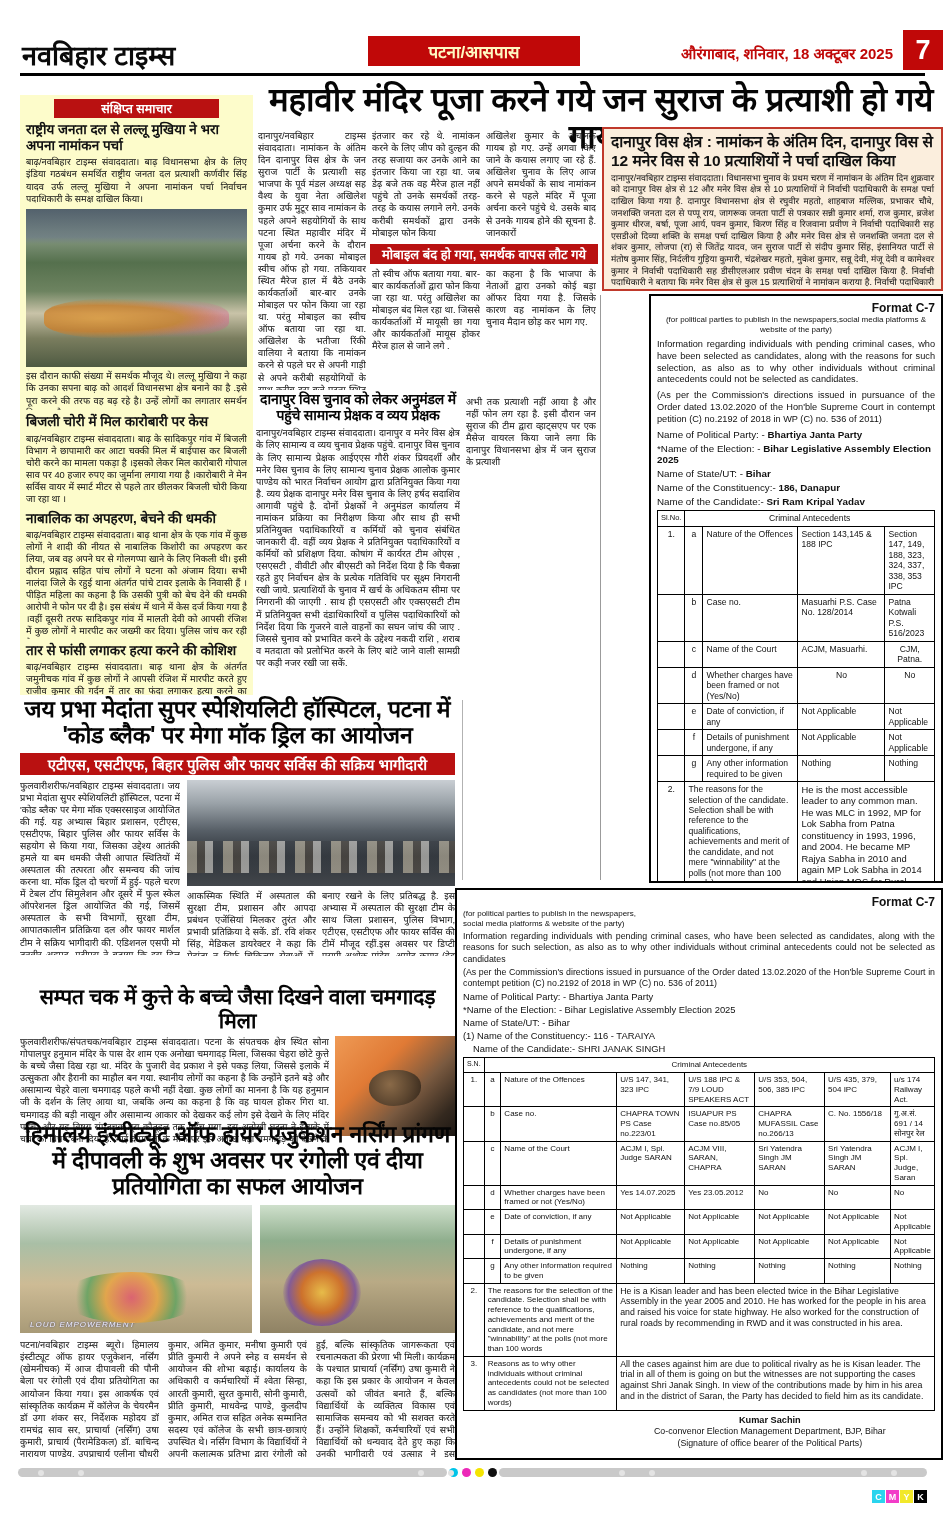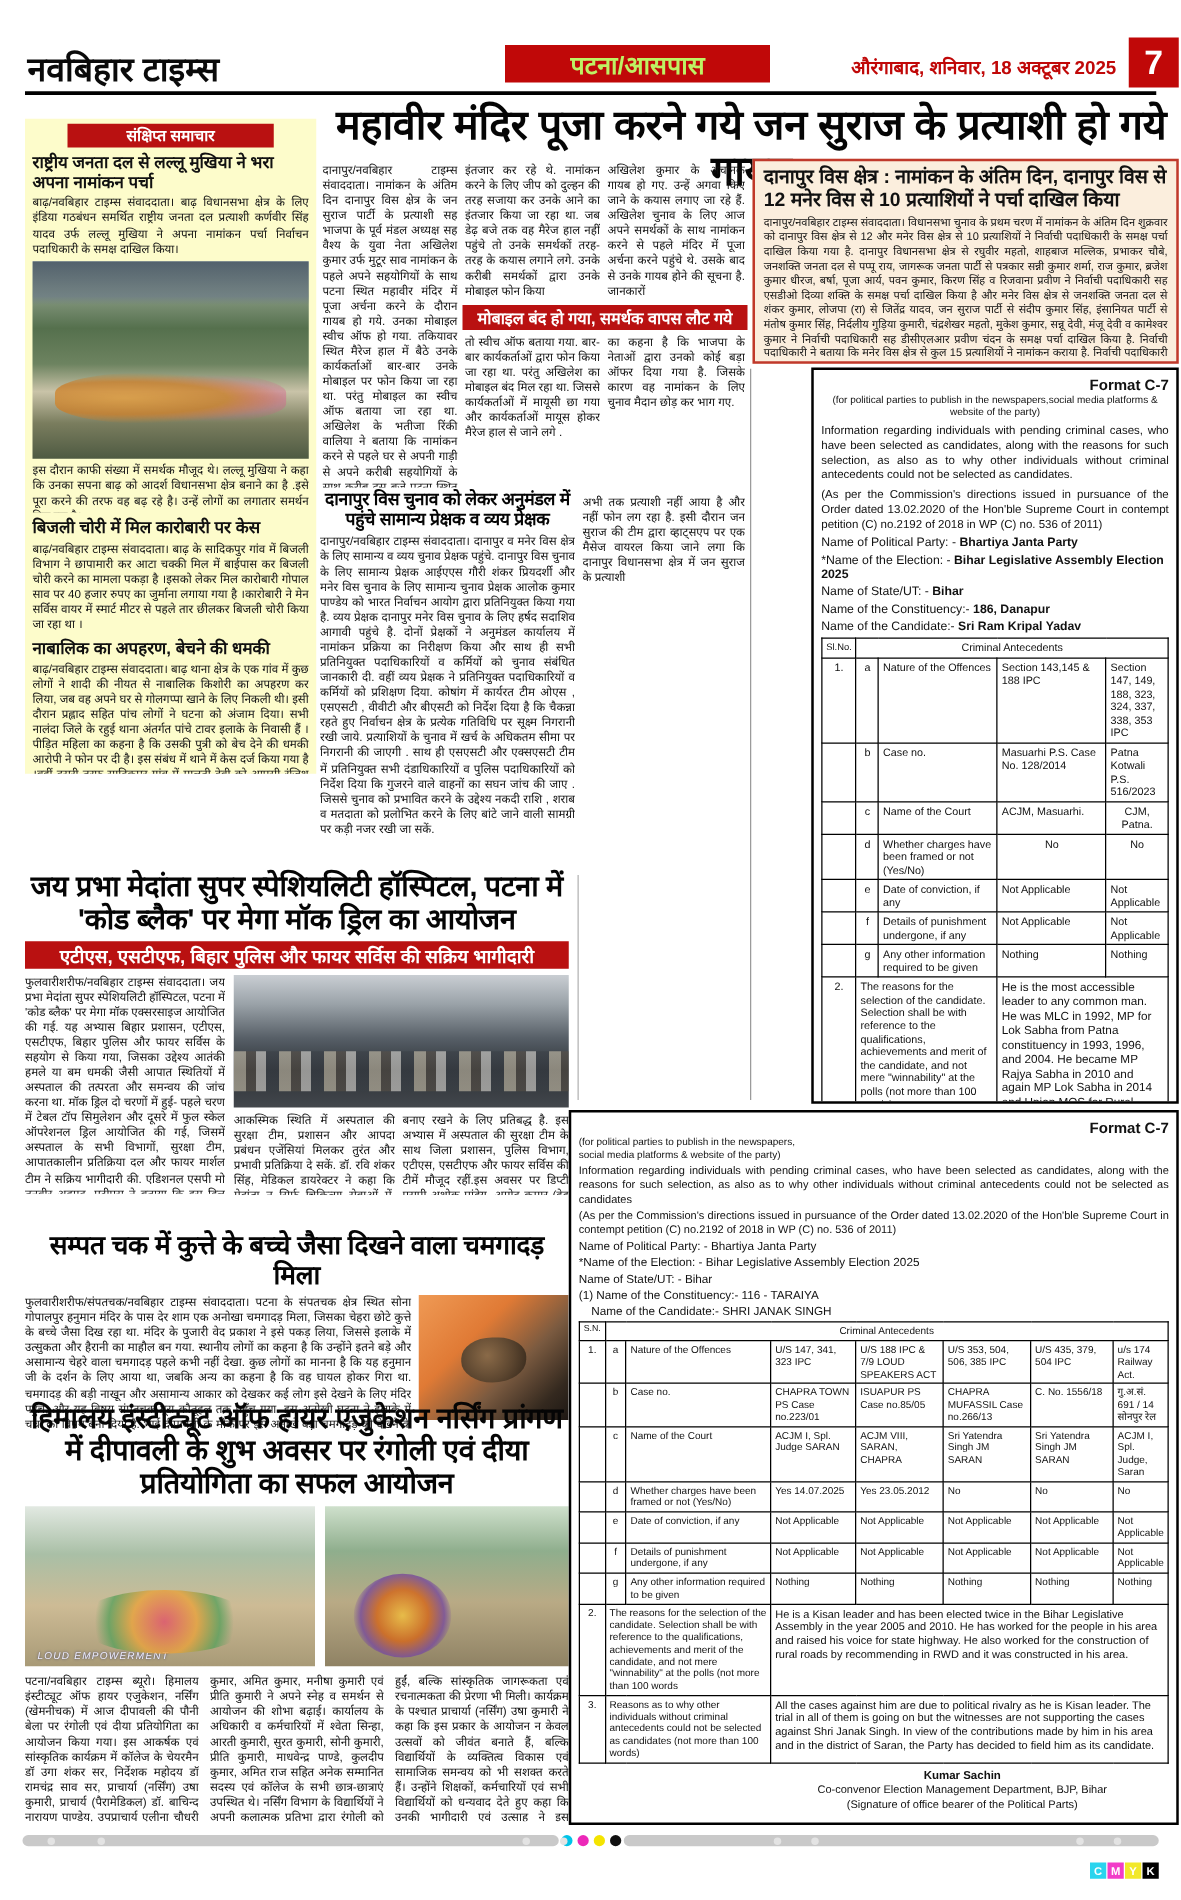--- a/index.html
+++ b/index.html
@@ -1,22 +1,22 @@
 <!DOCTYPE html>
 <html><head>
 <meta charset="utf-8">
 <style>
   html,body{margin:0;padding:0;background:#ffffff;}
   .page{position:relative;width:945px;height:1520px;background:#ffffff;overflow:hidden;
         font-family:"Liberation Sans","DejaVu Sans",sans-serif;color:#111;}
   .abs{position:absolute;}
   
   .paper-name{font-size:27px;font-weight:bold;color:#0a0a0a;}
-  .section-box{background:#c00808;color:#bef264;font-weight:bold;font-size:20px;
-               display:flex;align-items:center;justify-content:center;margin-left:36px;}
+  .section-box{background:#c00808;color:#fef9c3;font-weight:bold;font-size:17px;
+               display:flex;align-items:center;justify-content:center;}
   .dateline{color:#c00808;font-weight:bold;font-size:15px;}
   .pageno-box{background:#c00808;color:#fff;font-weight:bold;font-size:27px;
               display:flex;align-items:center;justify-content:center;}
   .mast-rule{background:#000;}
   
   .h-head{font-weight:bold;color:#050505;line-height:1.12;letter-spacing:-0.2px;}
   .h-body{font-size:9.3px;line-height:1.3;text-align:justify;overflow:hidden;}
   .red-band{background:#b91111;color:#fff;font-weight:bold;display:flex;align-items:center;justify-content:center;overflow:hidden;white-space:nowrap;}
   .vrule{background:#222;width:1px;}
   
@@ -76,21 +76,21 @@
 <div class="page">
 
   <div class="abs paper-name" style="left:22px;top:36px;">नवबिहार टाइम्स</div>
   <div class="abs section-box" style="left:368px;top:36px;width:212px;height:30px;">पटना/आसपास</div>
   <div class="abs dateline" style="right:52px;top:43px;">औरंगाबाद, शनिवार, 18 अक्टूबर 2025</div>
   <div class="abs pageno-box" style="left:903px;top:30px;width:40px;height:40px;">7</div>
   <div class="abs mast-rule" style="left:20px;top:73px;width:905px;height:3px;"></div>
 
   <div class="abs h-head" style="left:258px;top:82px;width:686px;font-size:33px;text-align:center;">महावीर मंदिर पूजा करने गये जन सुराज के प्रत्याशी हो गये गायब</div>
 
-  <div class="abs briefs" style="left:20px;top:95px;width:233px;height:524px;">
+  <div class="abs briefs" style="left:20px;top:95px;width:233px;height:600px;">
     <div class="briefs-header">संक्षिप्त समाचार</div>
     <div class="brief-title">राष्ट्रीय जनता दल से लल्लू मुखिया ने भरा अपना नामांकन पर्चा</div>
     <div class="h-body" style="height:50px;">बाढ़/नवबिहार टाइम्स संवाददाता। बाढ़ विधानसभा क्षेत्र के लिए इंडिया गठबंधन समर्थित राष्ट्रीय जनता दल प्रत्याशी कर्णवीर सिंह यादव उर्फ लल्लू मुखिया ने अपना नामांकन पर्चा निर्वाचन पदाधिकारी के समक्ष दाखिल किया।</div>
     <div class="photo photo-rally" style="width:221px;height:158px;margin:3px 0;"></div>
     <div class="h-body" style="height:40px;">इस दौरान काफी संख्या में समर्थक मौजूद थे। लल्लू मुखिया ने कहा कि उनका सपना बाढ़ को आदर्श विधानसभा क्षेत्र बनाने का है .इसे पूरा करने की तरफ वह बढ़ रहे है। उन्हें लोगों का लगातार समर्थन मिल रहा है।</div>
     <div class="brief-title">बिजली चोरी में मिल कारोबारी पर केस</div>
     <div class="h-body" style="height:74px;">बाढ़/नवबिहार टाइम्स संवाददाता। बाढ़ के सादिकपुर गांव में बिजली विभाग ने छापामारी कर आटा चक्की मिल में बाईपास कर बिजली चोरी करने का मामला पकड़ा है ।इसको लेकर मिल कारोबारी गोपाल साव पर 40 हजार रुपए का जुर्माना लगाया गया है ।कारोबारी ने मेन सर्विस वायर में स्मार्ट मीटर से पहले तार छीलकर बिजली चोरी किया जा रहा था ।</div>
     <div class="brief-title">नाबालिक का अपहरण, बेचने की धमकी</div>
     <div class="h-body" style="height:110px;">बाढ़/नवबिहार टाइम्स संवाददाता। बाढ़ थाना क्षेत्र के एक गांव में कुछ लोगों ने शादी की नीयत से नाबालिक किशोरी का अपहरण कर लिया, जब वह अपने घर से गोलगप्पा खाने के लिए निकली थी। इसी दौरान प्रह्लाद सहित पांच लोगों ने घटना को अंजाम दिया। सभी नालंदा जिले के रहुई थाना अंतर्गत पांचे टावर इलाके के निवासी हैं ।पीड़ित महिला का कहना है कि उसकी पुत्री को बेच देने की धमकी आरोपी ने फोन पर दी है। इस संबंध में थाने में केस दर्ज किया गया है ।वहीं दूसरी तरफ सादिकपुर गांव में मालती देवी को आपसी रंजिश में कुछ लोगों ने मारपीट कर जख्मी कर दिया। पुलिस जांच कर रही है ।</div>
     <div class="brief-title">तार से फांसी लगाकर हत्या करने की कोशिश</div>

